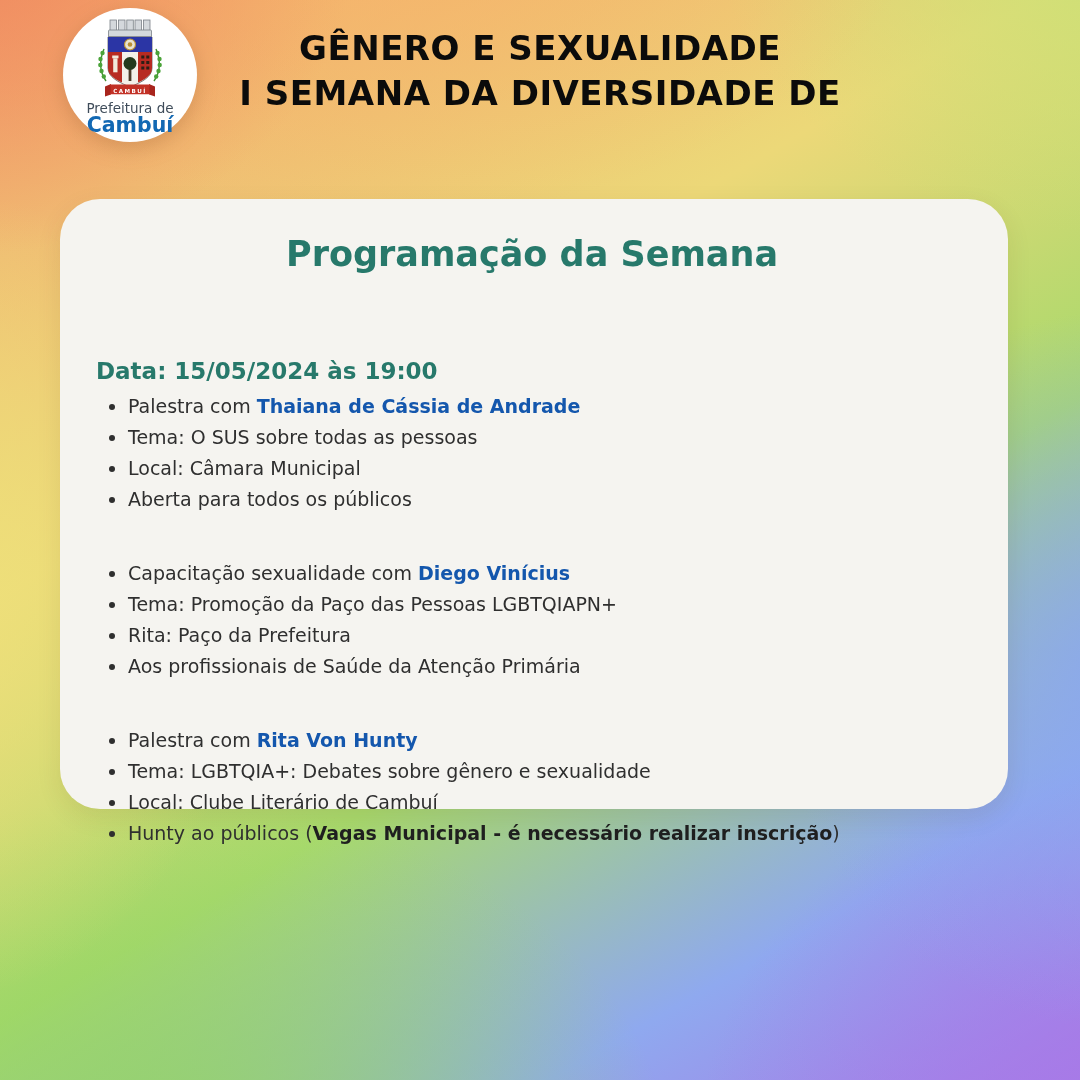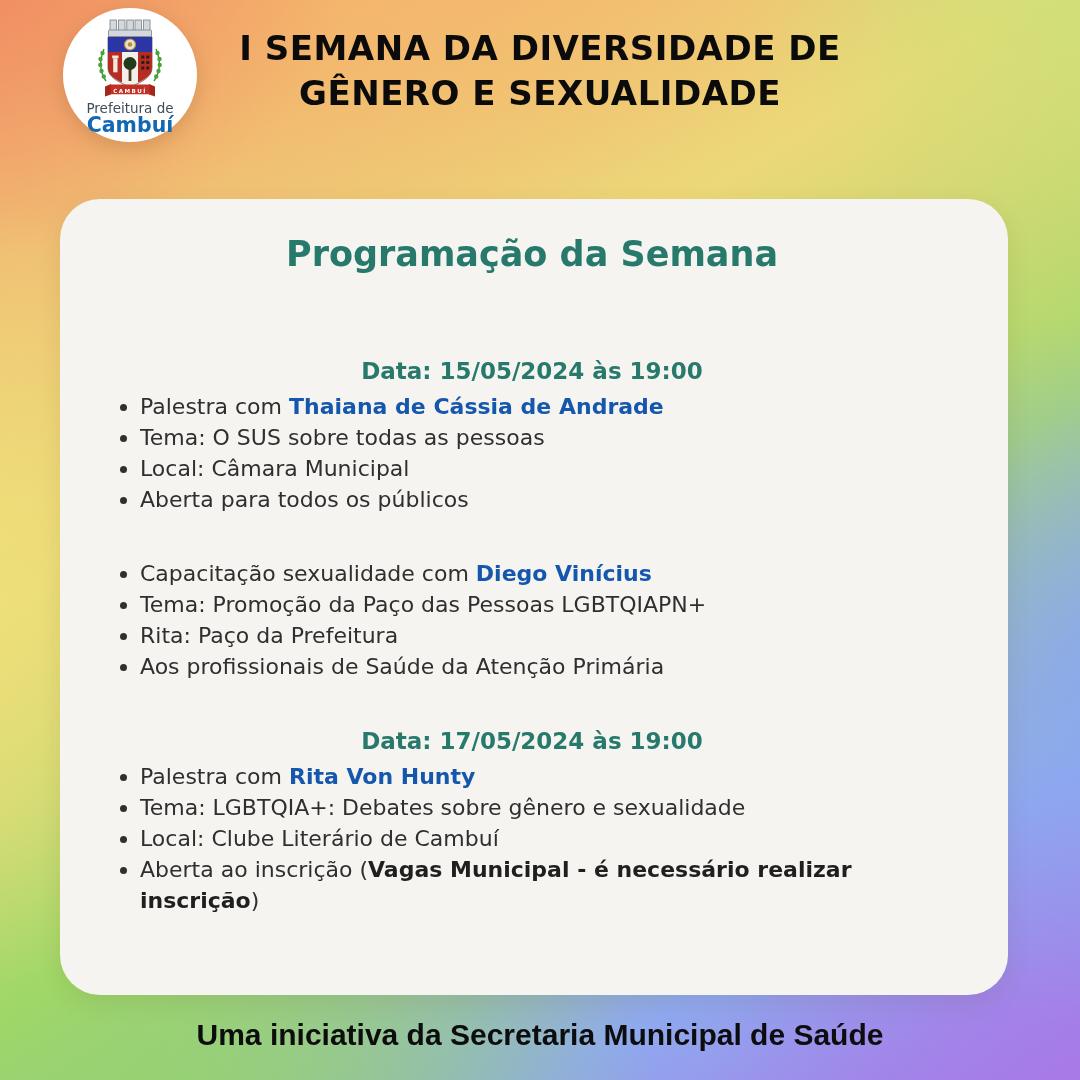--- a/index.html
+++ b/index.html
@@ -37,21 +37,21 @@
     font-weight: bold;
     font-size: 34px;
     line-height: 45px;
     letter-spacing: 0.5px;
     color: #0b0b0b;
   }
 
   .card {
     position: absolute;
     left: 60px; top: 199px;
-    width: 948px; height: 796px;
+    width: 948px; height: 610px;
     background: #f5f4f0;
     border-radius: 40px;
     box-shadow: 0 8px 24px rgba(90,60,20,0.10);
     padding: 32px 40px 0 36px;
   }
 
   .card-heading {
     text-align: center;
     font-size: 35px;
     line-height: 46px;
@@ -62,32 +62,30 @@
   .events { margin-top: 78px; }
 
   .event { margin-bottom: 43px; }
 
   .event-date {
     font-size: 23px;
     line-height: 32px;
     font-weight: bold;
     color: #27796b;
     margin-bottom: 4px;
-    text-align: center;
   }
 
   .event-list {
     list-style: disc;
     padding-left: 32px;
   }
   .event-list li {
-    font-size: 22px;
+    font-size: 19px;
     line-height: 31px;
     color: #2f2f2f;
-    margin-left: 12px;
   }
 
   strong { font-weight: bold; }
   .hl-blue { color: #1457ad; }
   .hl-dark { color: #1f1f1f; }
 
   .footer {
     position: absolute;
     left: 0; top: 1018px;
     width: 100%;
@@ -164,22 +162,22 @@
         <path d="M48 77.5 H88 C87 80.8 87 84 88 87.3 H48 C49 84 49 80.8 48 77.5 Z" fill="#c23126"></path>
         <text x="68" y="85.6" text-anchor="middle" font-size="5.6" font-weight="bold" letter-spacing="1.4" fill="#ffffff">CAMBUÍ</text>
       </g>
 
       <text x="68" y="106" text-anchor="middle" font-size="13.5" fill="#3f4c5a">Prefeitura de</text>
       <text x="68" y="125" text-anchor="middle" font-size="20.5" font-weight="bold" fill="#1268b3">Cambuí</text>
     </svg>
   </div>
 
   <header class="title">
+    <div>GÊNERO E SEXUALIDADE</div>
     <div>I SEMANA DA DIVERSIDADE DE</div>
-    <div>GÊNERO E SEXUALIDADE</div>
   </header>
 
   <main class="card">
     <h2 class="card-heading">Programação da Semana</h2>
 
     <div class="events">
 
       <section class="event">
         <h3 class="event-date">Data: 15/05/2024 às 19:00</h3>
         <ul class="event-list">
@@ -193,27 +191,25 @@
       <section class="event">
         <ul class="event-list">
           <li><span>Capacitação sexualidade com </span><strong class="hl-blue">Diego Vinícius</strong><span></span></li>
           <li><span>Tema: Promoção da Paço das Pessoas LGBTQIAPN+</span><strong></strong><span></span></li>
           <li><span>Rita: Paço da Prefeitura</span><strong></strong><span></span></li>
           <li><span>Aos profissionais de Saúde da Atenção Primária</span><strong></strong><span></span></li>
         </ul>
       </section>
 
       <section class="event">
-        <h3 class="event-date">Data: 17/05/2024 às 19:00</h3>
         <ul class="event-list">
           <li><span>Palestra com </span><strong class="hl-blue">Rita Von Hunty</strong><span></span></li>
           <li><span>Tema: LGBTQIA+: Debates sobre gênero e sexualidade</span><strong></strong><span></span></li>
           <li><span>Local: Clube Literário de Cambuí</span><strong></strong><span></span></li>
-          <li><span>Aberta ao inscrição (</span><strong class="hl-dark">Vagas Municipal - é necessário realizar inscrição</strong><span>)</span></li>
+          <li><span>Hunty ao públicos (</span><strong class="hl-dark">Vagas Municipal - é necessário realizar inscrição</strong><span>)</span></li>
         </ul>
       </section>
 
     </div>
   </main>
 
-  <footer class="footer">Uma iniciativa da Secretaria Municipal de Saúde</footer>
 
 </div>
 
 </body></html>

